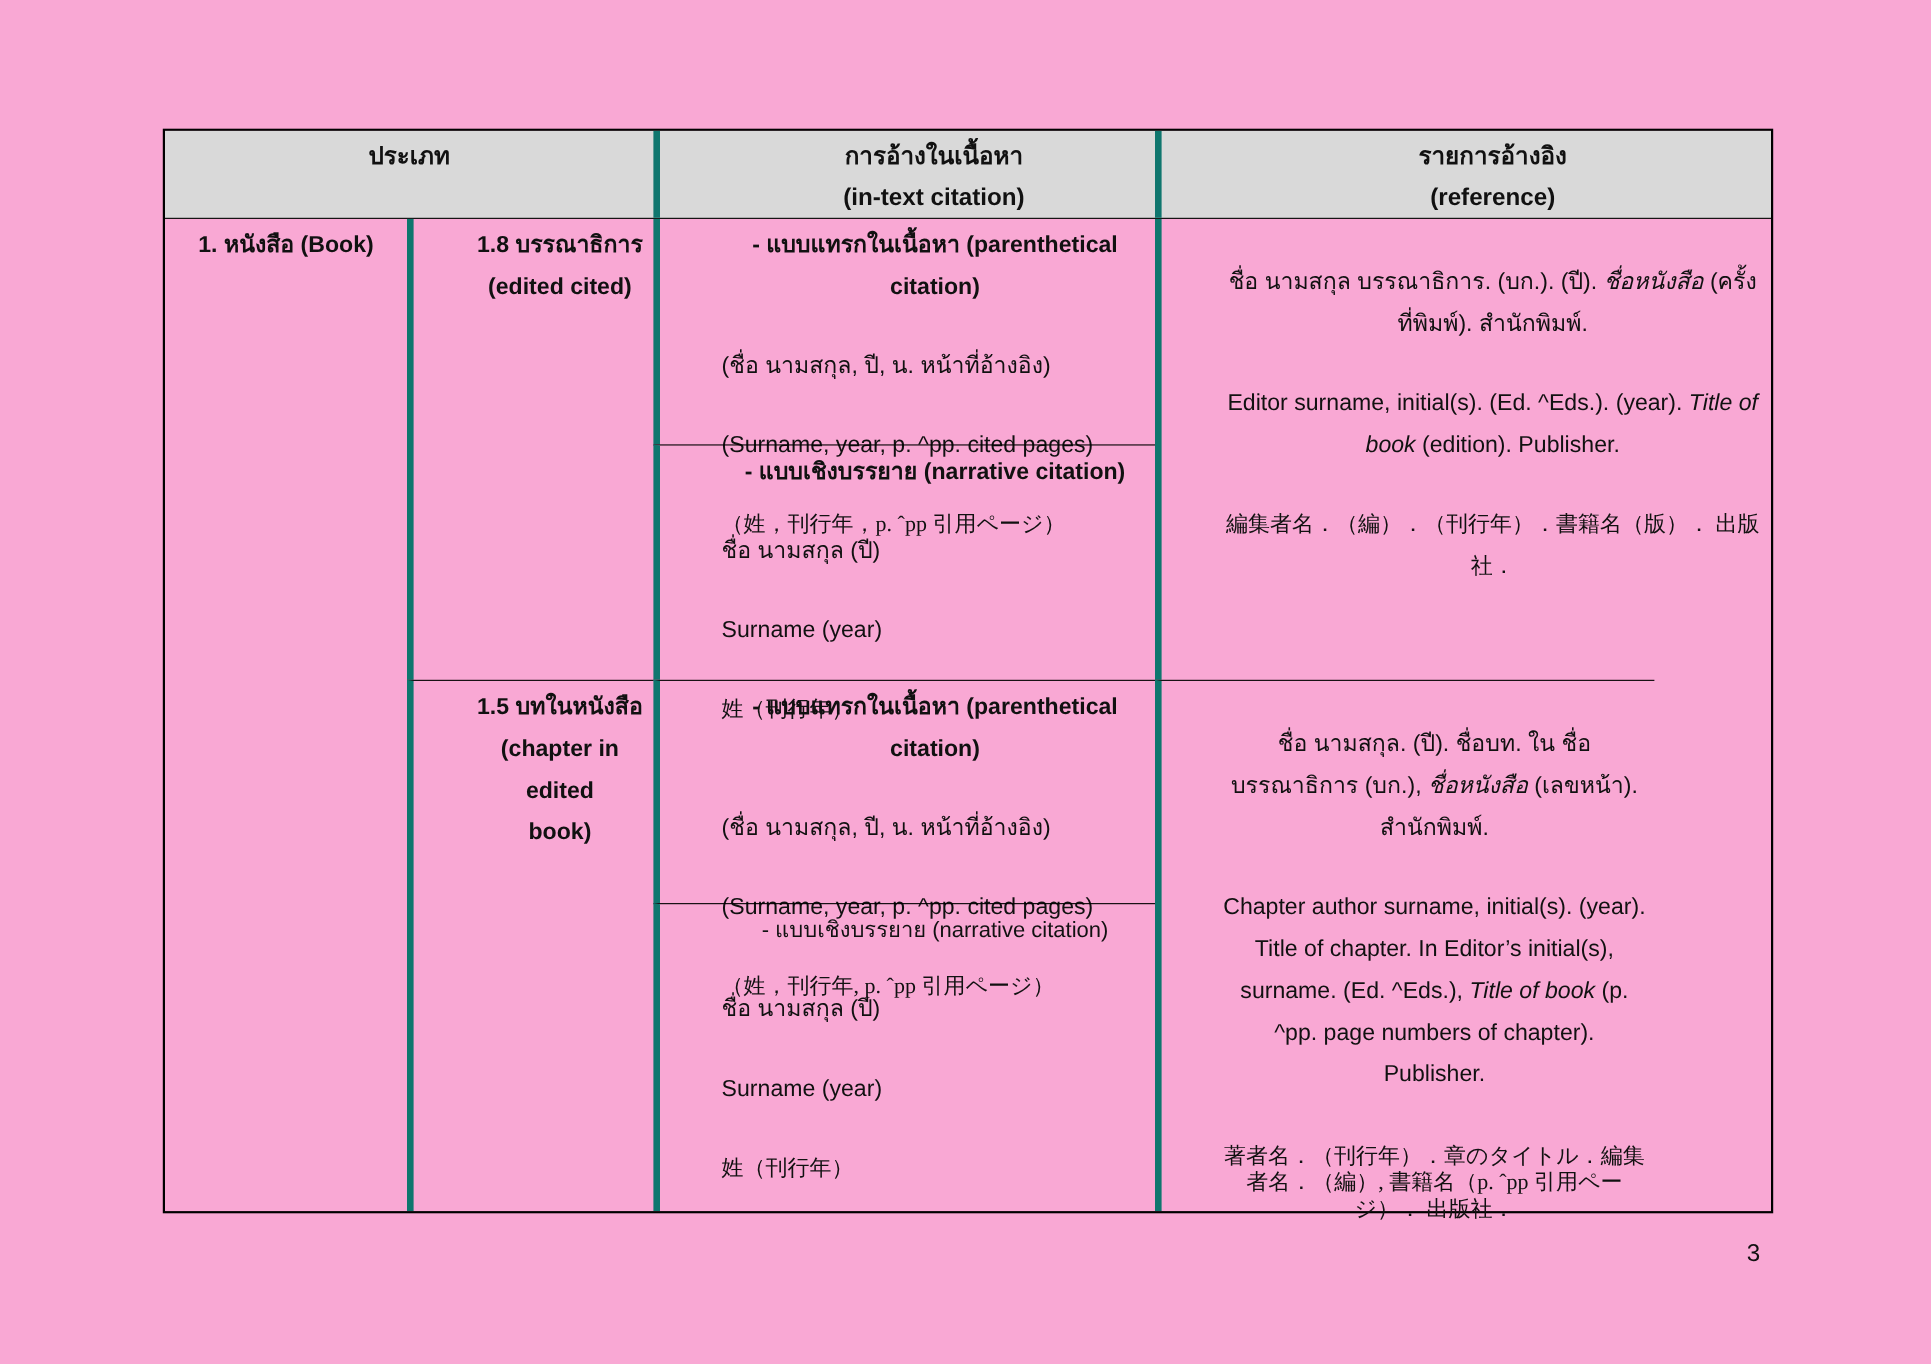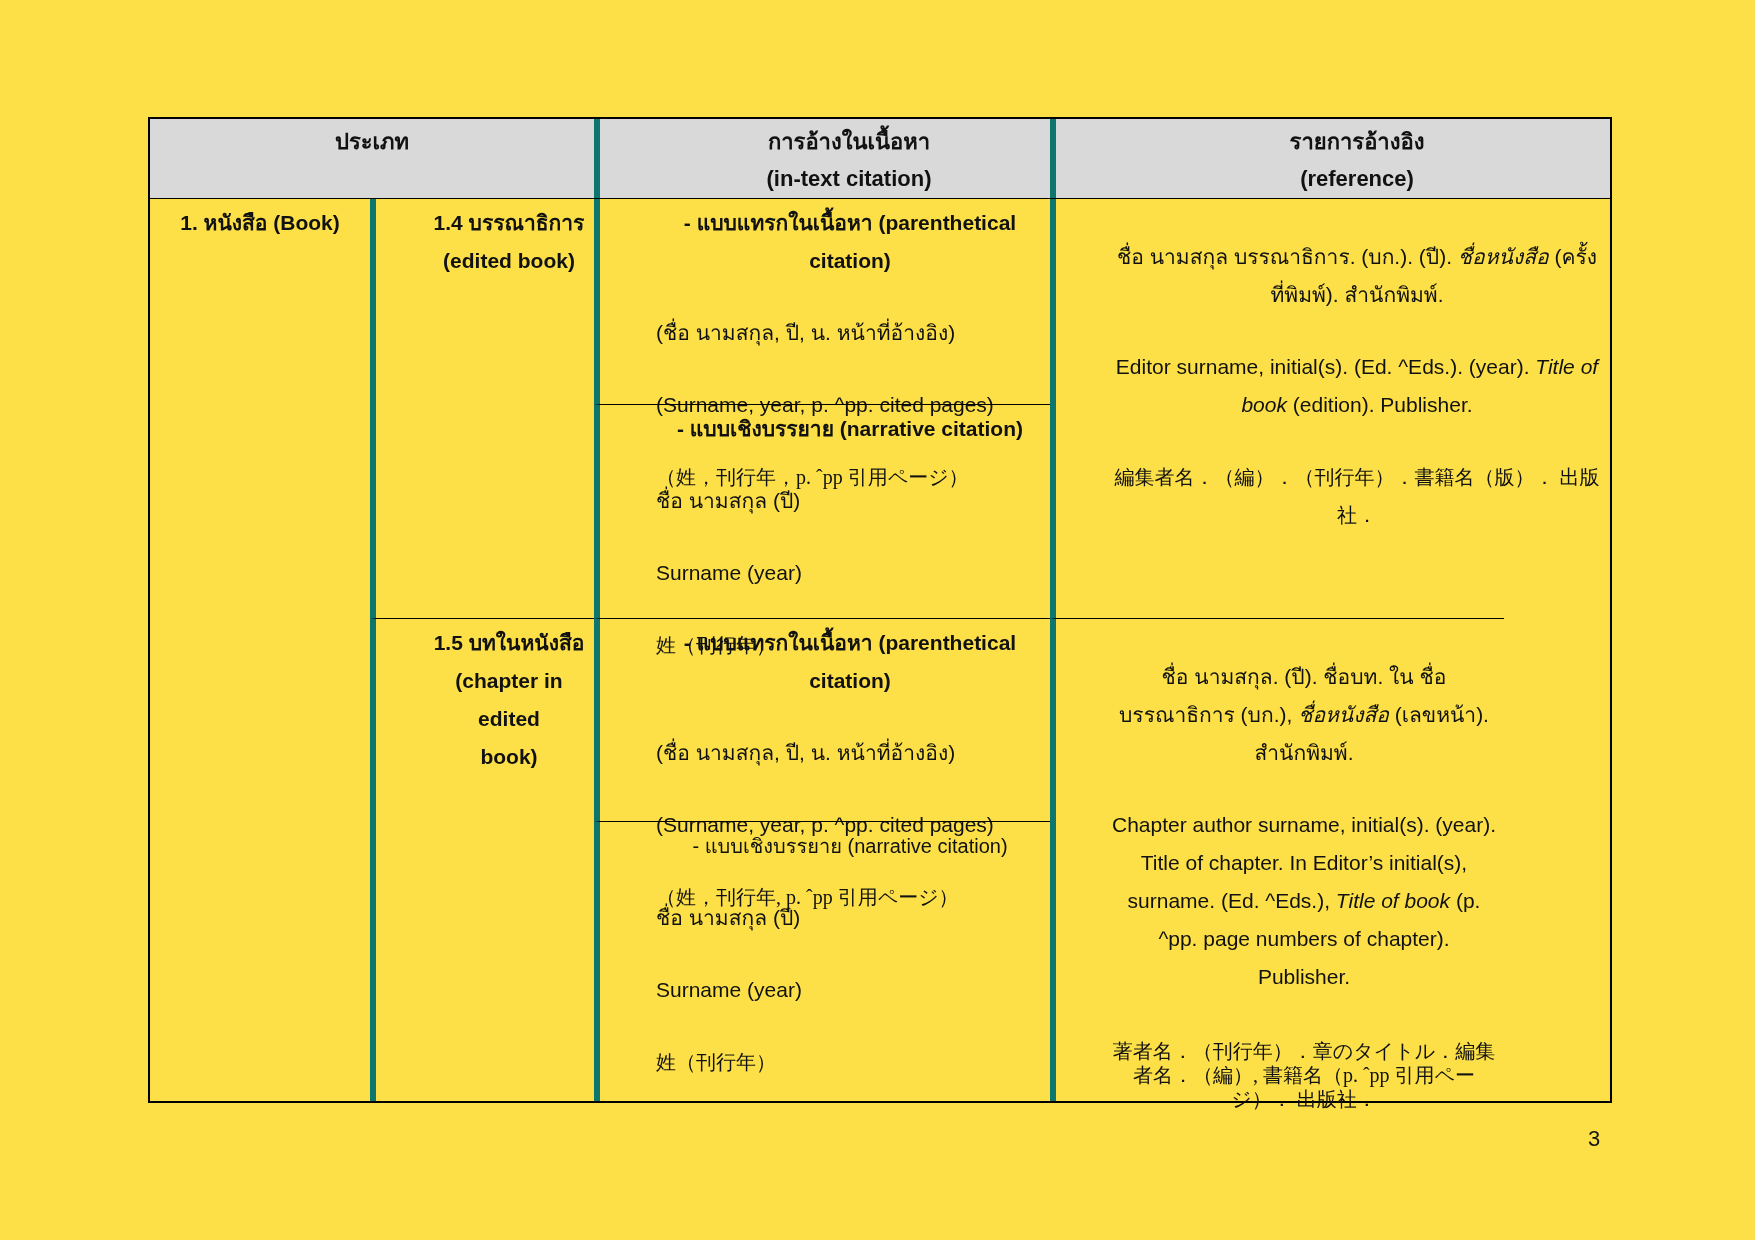--- a/index.html
+++ b/index.html
@@ -1,17 +1,17 @@
 <!DOCTYPE html>
 <html><head>
 <meta charset="utf-8">
 <style>
   html,body { margin:0; padding:0; background:#ffffff; }
   .page {
-    position:relative; width:1755px; height:1240px; background:#fde047;
+    position:relative; width:1755px; height:1240px; background:#f9a8d4;
     font-family:"Liberation Sans","DejaVu Sans",sans-serif; color:#111;
     overflow:hidden;
   }
   .doc-table {
     position:absolute; left:148px; top:117px; width:1464px; height:986px;
     border:2px solid #000; box-sizing:border-box;
   }
   .cell { position:absolute; box-sizing:border-box; }
   .bl { border-left:6px solid #0f766e;padding-left:48px; }
   .bt { border-top:1px solid #000; }
@@ -74,22 +74,22 @@
         <div>(reference)</div>
       </div>
     </div>
 
     <div class="cell cell-category">
       <div class="cell-inner label-bold">1. หนังสือ (Book)</div>
     </div>
 
     <div class="cell cell-type-14 bl">
       <div class="cell-inner label-bold">
-        <div>1.4 บรรณาธิการ</div>
-        <div>(edited book)</div>
+        <div>1.8 บรรณาธิการ</div>
+        <div>(edited cited)</div>
         <div></div>
       </div>
     </div>
 
     <div class="cell cell-par-14 bl">
       <div class="cell-inner">
         <div class="heading">- แบบแทรกในเนื้อหา (parenthetical citation)</div>
         <div class="bullet">
           <span class="mk"><span class="sq"></span></span>
           <span class="tx">(ชื่อ นามสกุล, ปี, น. หน้าที่อ้างอิง)</span>

